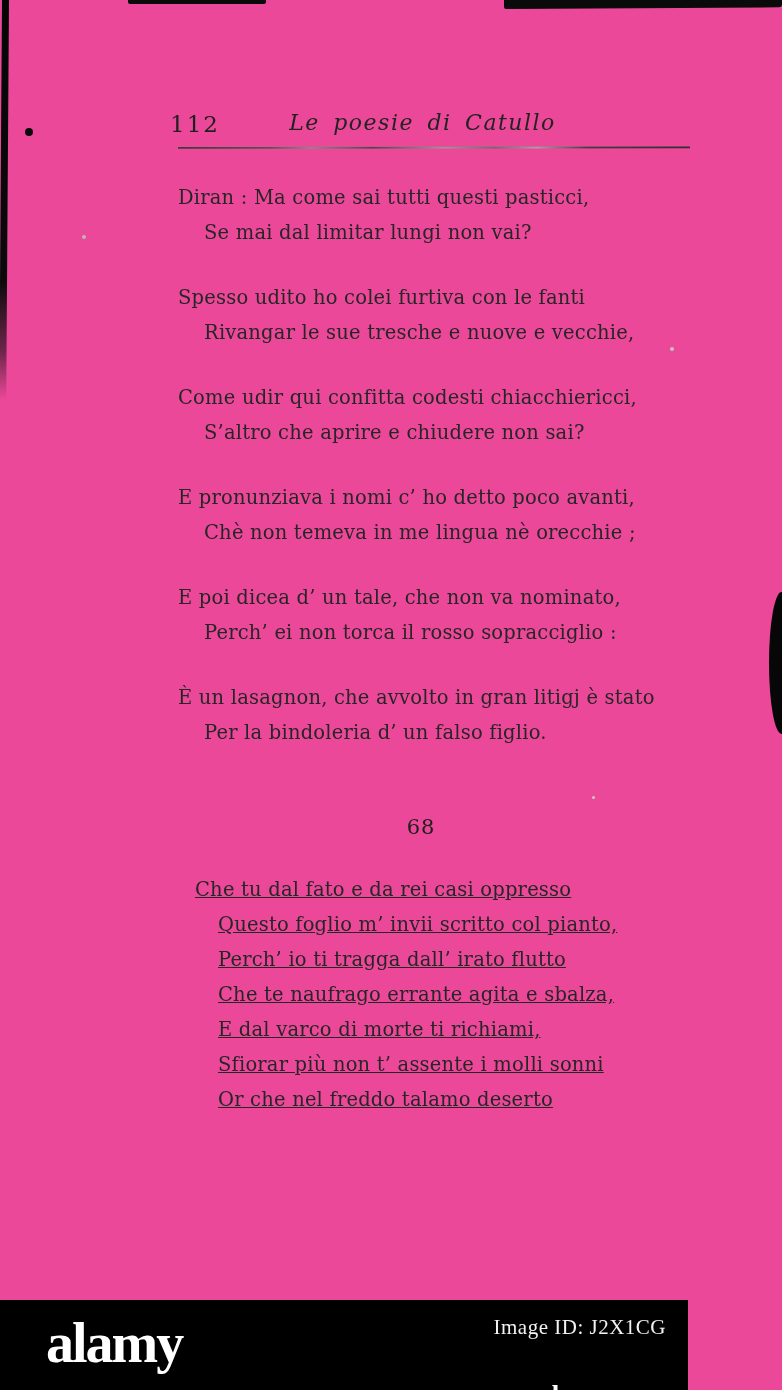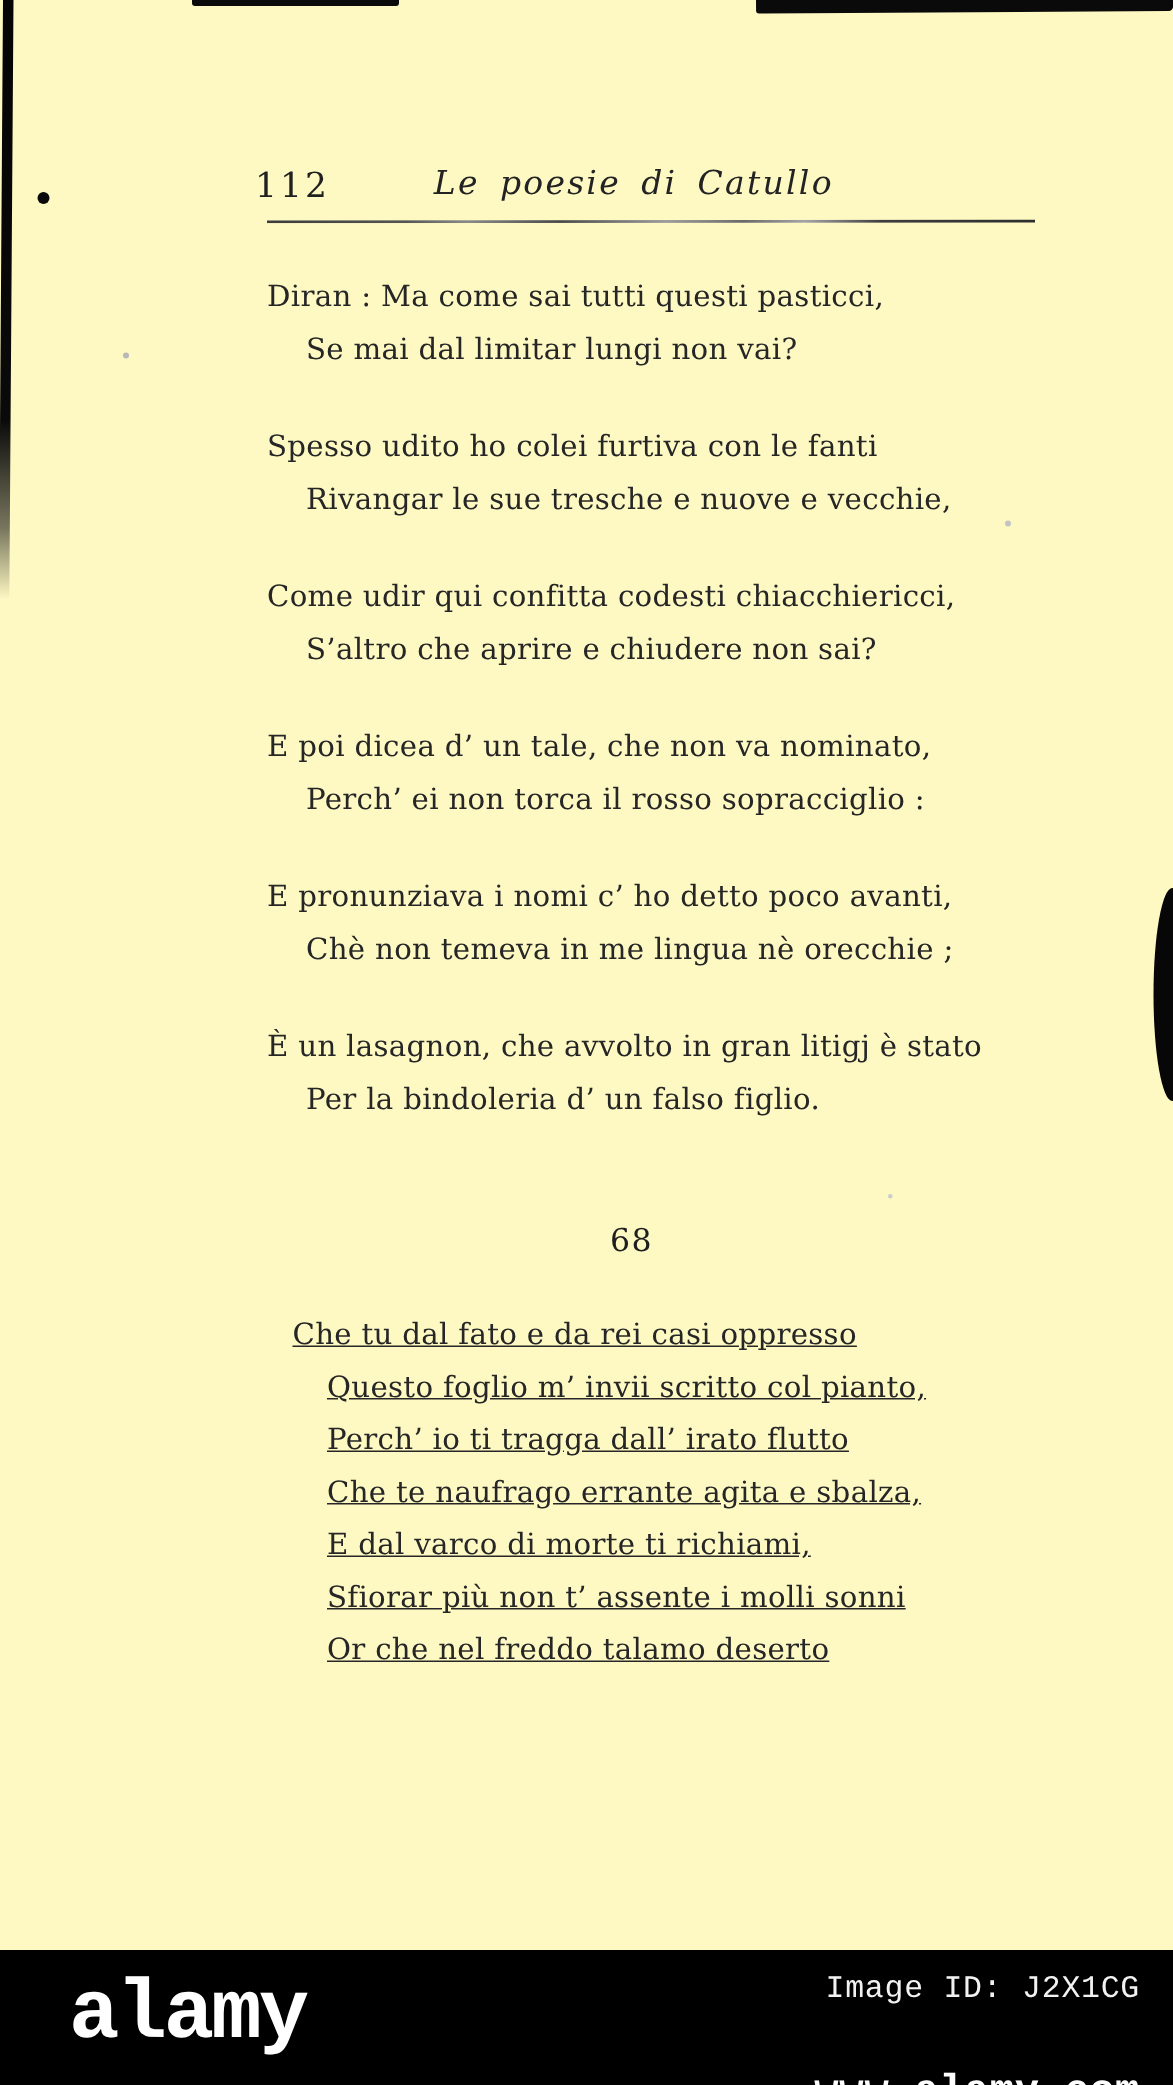--- a/index.html
+++ b/index.html
@@ -1,21 +1,21 @@
 <!DOCTYPE html>
 <html><head>
 <meta charset="utf-8">
 <style>
   * { margin: 0; padding: 0; box-sizing: border-box; }
   html, body { background: #e8e8e8; }
   .page {
     position: relative;
     width: 782px;
     height: 1390px;
-    background: #fef9c3;
+    background: #ec4899;
     margin: 0 auto;
     overflow: hidden;
     font-family: "DejaVu Serif", "Liberation Serif", serif;
     color: #262626;
   }
 
   
   .artifact { position: absolute; background: #0a0a0a; }
   .bar-top-left  { left: 128px; top: 0; width: 138px; height: 4px; border-radius: 0 0 2px 2px; }
   .bar-top-right { left: 504px; top: 0; width: 278px; height: 9px; border-radius: 0 0 3px 2px; transform: rotate(-0.35deg); transform-origin: left top; }
@@ -64,23 +64,23 @@
     position: absolute; left: 60px; right: 0; top: 815px;
     text-align: center; font-size: 21px; letter-spacing: 1px; color: #1f1f1f;
   }
 
   .stanza { position: absolute; left: 195px; top: 872px; text-decoration: underline; }
   .stanza .verse-line { line-height: 35px; }
   .stanza .indented { padding-left: 23px; }
 
   
   .watermark-bar {
-    position: absolute; left: 0; bottom: 0; width: 782px; height: 90px;
+    position: absolute; left: 0; bottom: 0; width: 688px; height: 90px;
     background: #000000;
-    font-family: Liberation Mono, monospace;
+    font-family: Liberation Serif, serif;
   }
   .alamy-logo {
     position: absolute; left: 46px; top: 12px;
     color: #ffffff; font-weight: bold; font-size: 56px; line-height: 62px;
     letter-spacing: -2px;
   }
   .image-id {
     position: absolute; right: 22px; top: 15px;
     color: #f2f2f2; font-size: 21px; font-weight: normal; letter-spacing: 0.5px;
   }
@@ -114,26 +114,26 @@
     </div>
     <div class="couplet">
       <div class="verse-line line-1">Spesso udito ho colei furtiva con le fanti</div>
       <div class="verse-line line-2">Rivangar le sue tresche e nuove e vecchie,</div>
     </div>
     <div class="couplet">
       <div class="verse-line line-1">Come udir qui confitta codesti chiacchiericci,</div>
       <div class="verse-line line-2">S’altro che aprire e chiudere non sai?</div>
     </div>
     <div class="couplet">
+      <div class="verse-line line-1">E pronunziava i nomi c’ ho detto poco avanti,</div>
+      <div class="verse-line line-2">Chè non temeva in me lingua nè orecchie ;</div>
+    </div>
+    <div class="couplet">
       <div class="verse-line line-1">E poi dicea d’ un tale, che non va nominato,</div>
       <div class="verse-line line-2">Perch’ ei non torca il rosso sopracciglio :</div>
-    </div>
-    <div class="couplet">
-      <div class="verse-line line-1">E pronunziava i nomi c’ ho detto poco avanti,</div>
-      <div class="verse-line line-2">Chè non temeva in me lingua nè orecchie ;</div>
     </div>
     <div class="couplet">
       <div class="verse-line line-1">È un lasagnon, che avvolto in gran litigj è stato</div>
       <div class="verse-line line-2">Per la bindoleria d’ un falso figlio.</div>
     </div>
   </div>
 
   <div class="section-number">68</div>
 
   <div class="stanza">

